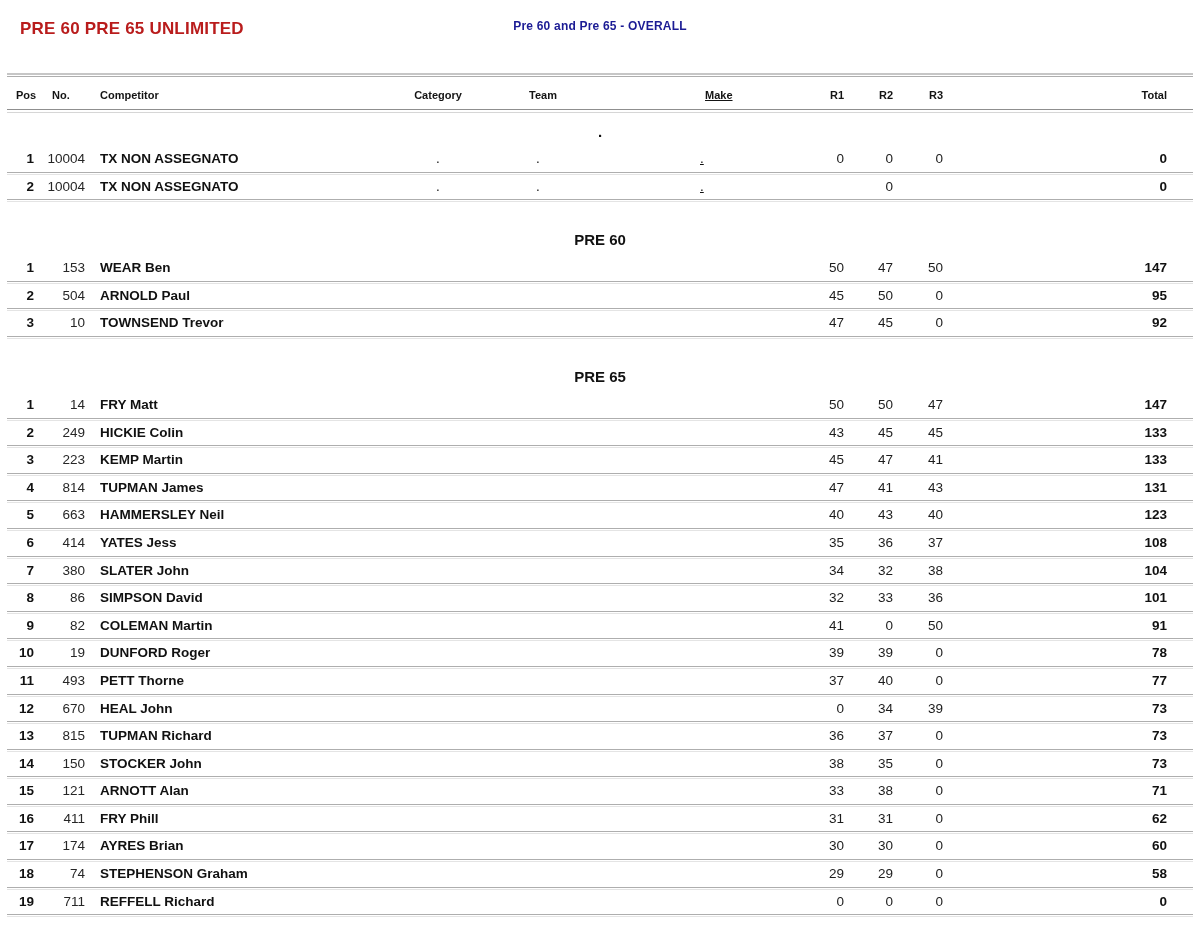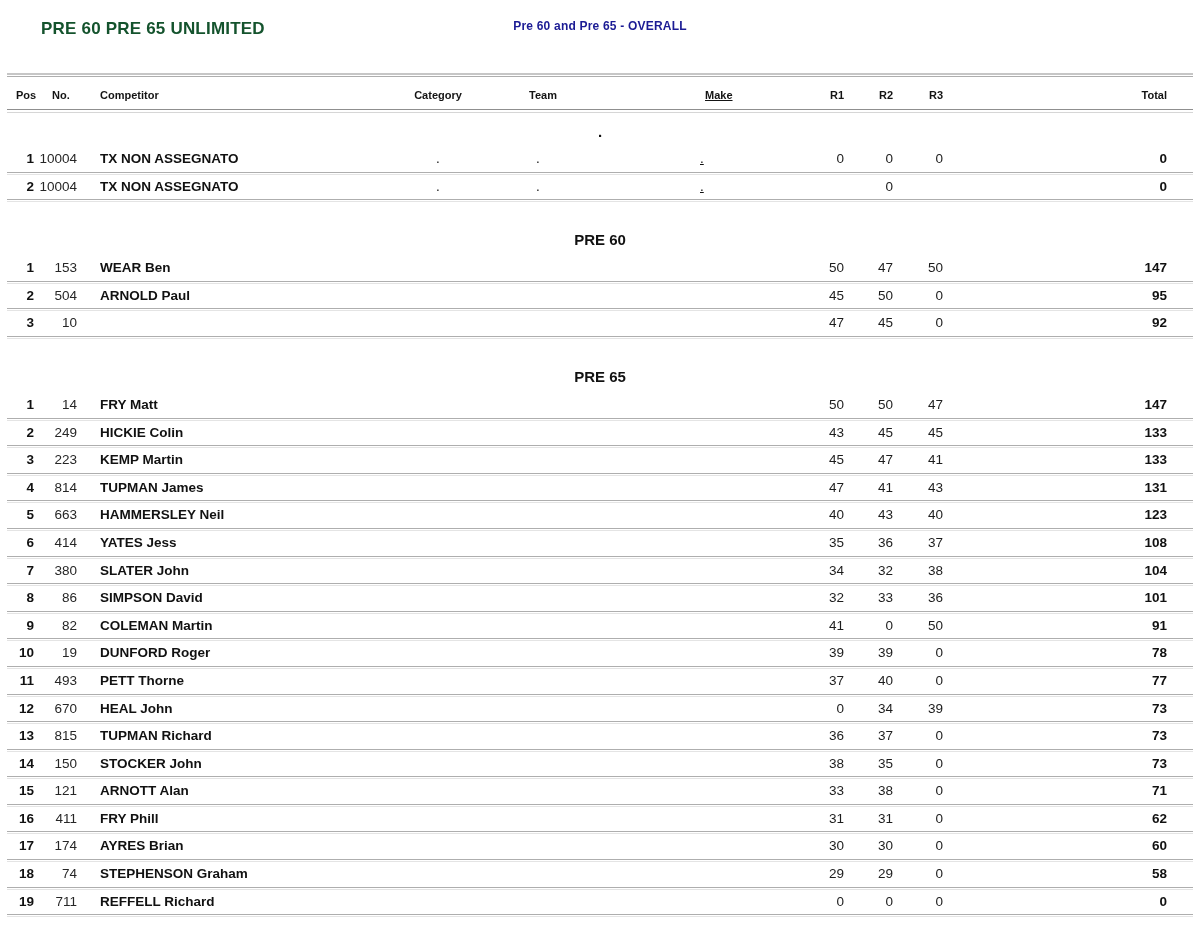--- a/index.html
+++ b/index.html
@@ -8,23 +8,22 @@
     width: 1200px; height: 940px;
     position: relative;
     font-family: "Liberation Sans", sans-serif;
     color: #111111;
     overflow: hidden;
   }
 
   
   .title-left {
     position: absolute; left: 20px; top: 19px;
-    font-size: 17px; font-weight: bold; color: #14532d;
+    font-size: 17px; font-weight: bold; color: #b91c1c;
     letter-spacing: 0.2px;
-    margin-left: 21px;
   }
   .title-center {
     position: absolute; left: 0; right: 0; top: 19px;
     text-align: center;
     font-size: 12px; font-weight: bold; color: #1b1b94;
     letter-spacing: 0.2px;
   }
 
   
   .table {
@@ -80,21 +79,21 @@
   
   .row {
     position: relative;
     height: 27.6px;
     border-bottom: 1px solid #aeaeae;
   }
   .row::after {
     content: ""; position: absolute; left: 0; right: 0; bottom: -3px;
     height: 1px; background: #e4e4e4;
   }
-  .row .c-no { color: #262626; }
+  .row .c-no { color: #262626; margin-left: 8px; }
   .row .c-r1, .row .c-r2, .row .c-r3 { color: #1c1c1c; }
 </style>
 </head>
 <body>
 
 <div class="title-left">PRE 60 PRE 65 UNLIMITED</div>
 <div class="title-center">Pre 60 and Pre 65 - OVERALL</div>
 
 <div class="table">
   <div class="rule-top"></div>
@@ -170,20 +169,21 @@
     <span class="cell c-make"></span>
     <span class="cell c-r1">45</span>
     <span class="cell c-r2">50</span>
     <span class="cell c-r3">0</span>
     <span class="cell c-total bold">95</span>
   </div>
 
   <div class="row">
     <span class="cell c-pos bold">3</span>
     <span class="cell c-no">10</span>
+    <span class="cell c-competitor bold">TOWNSEND Trevor</span>
     <span class="cell c-category"></span>
     <span class="cell c-team"></span>
     <span class="cell c-make"></span>
     <span class="cell c-r1">47</span>
     <span class="cell c-r2">45</span>
     <span class="cell c-r3">0</span>
     <span class="cell c-total bold">92</span>
   </div>
 </div>
   </div>

